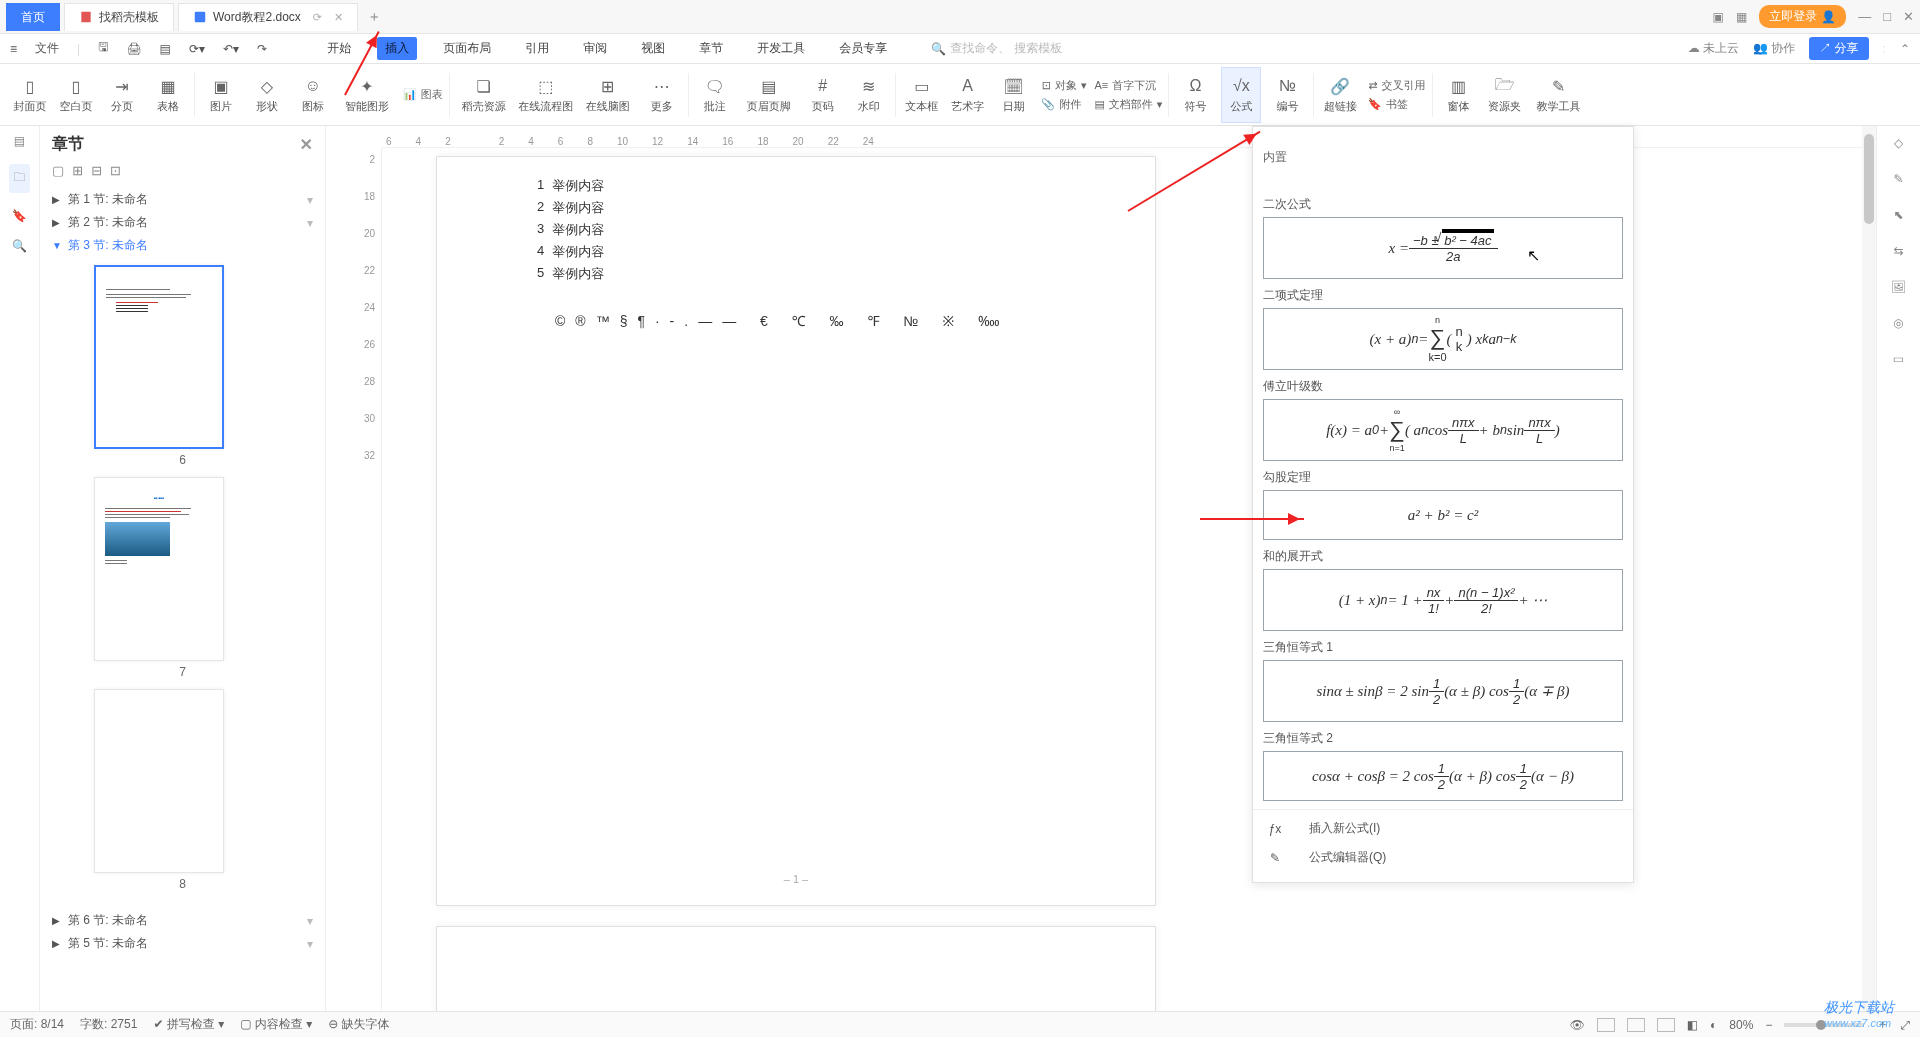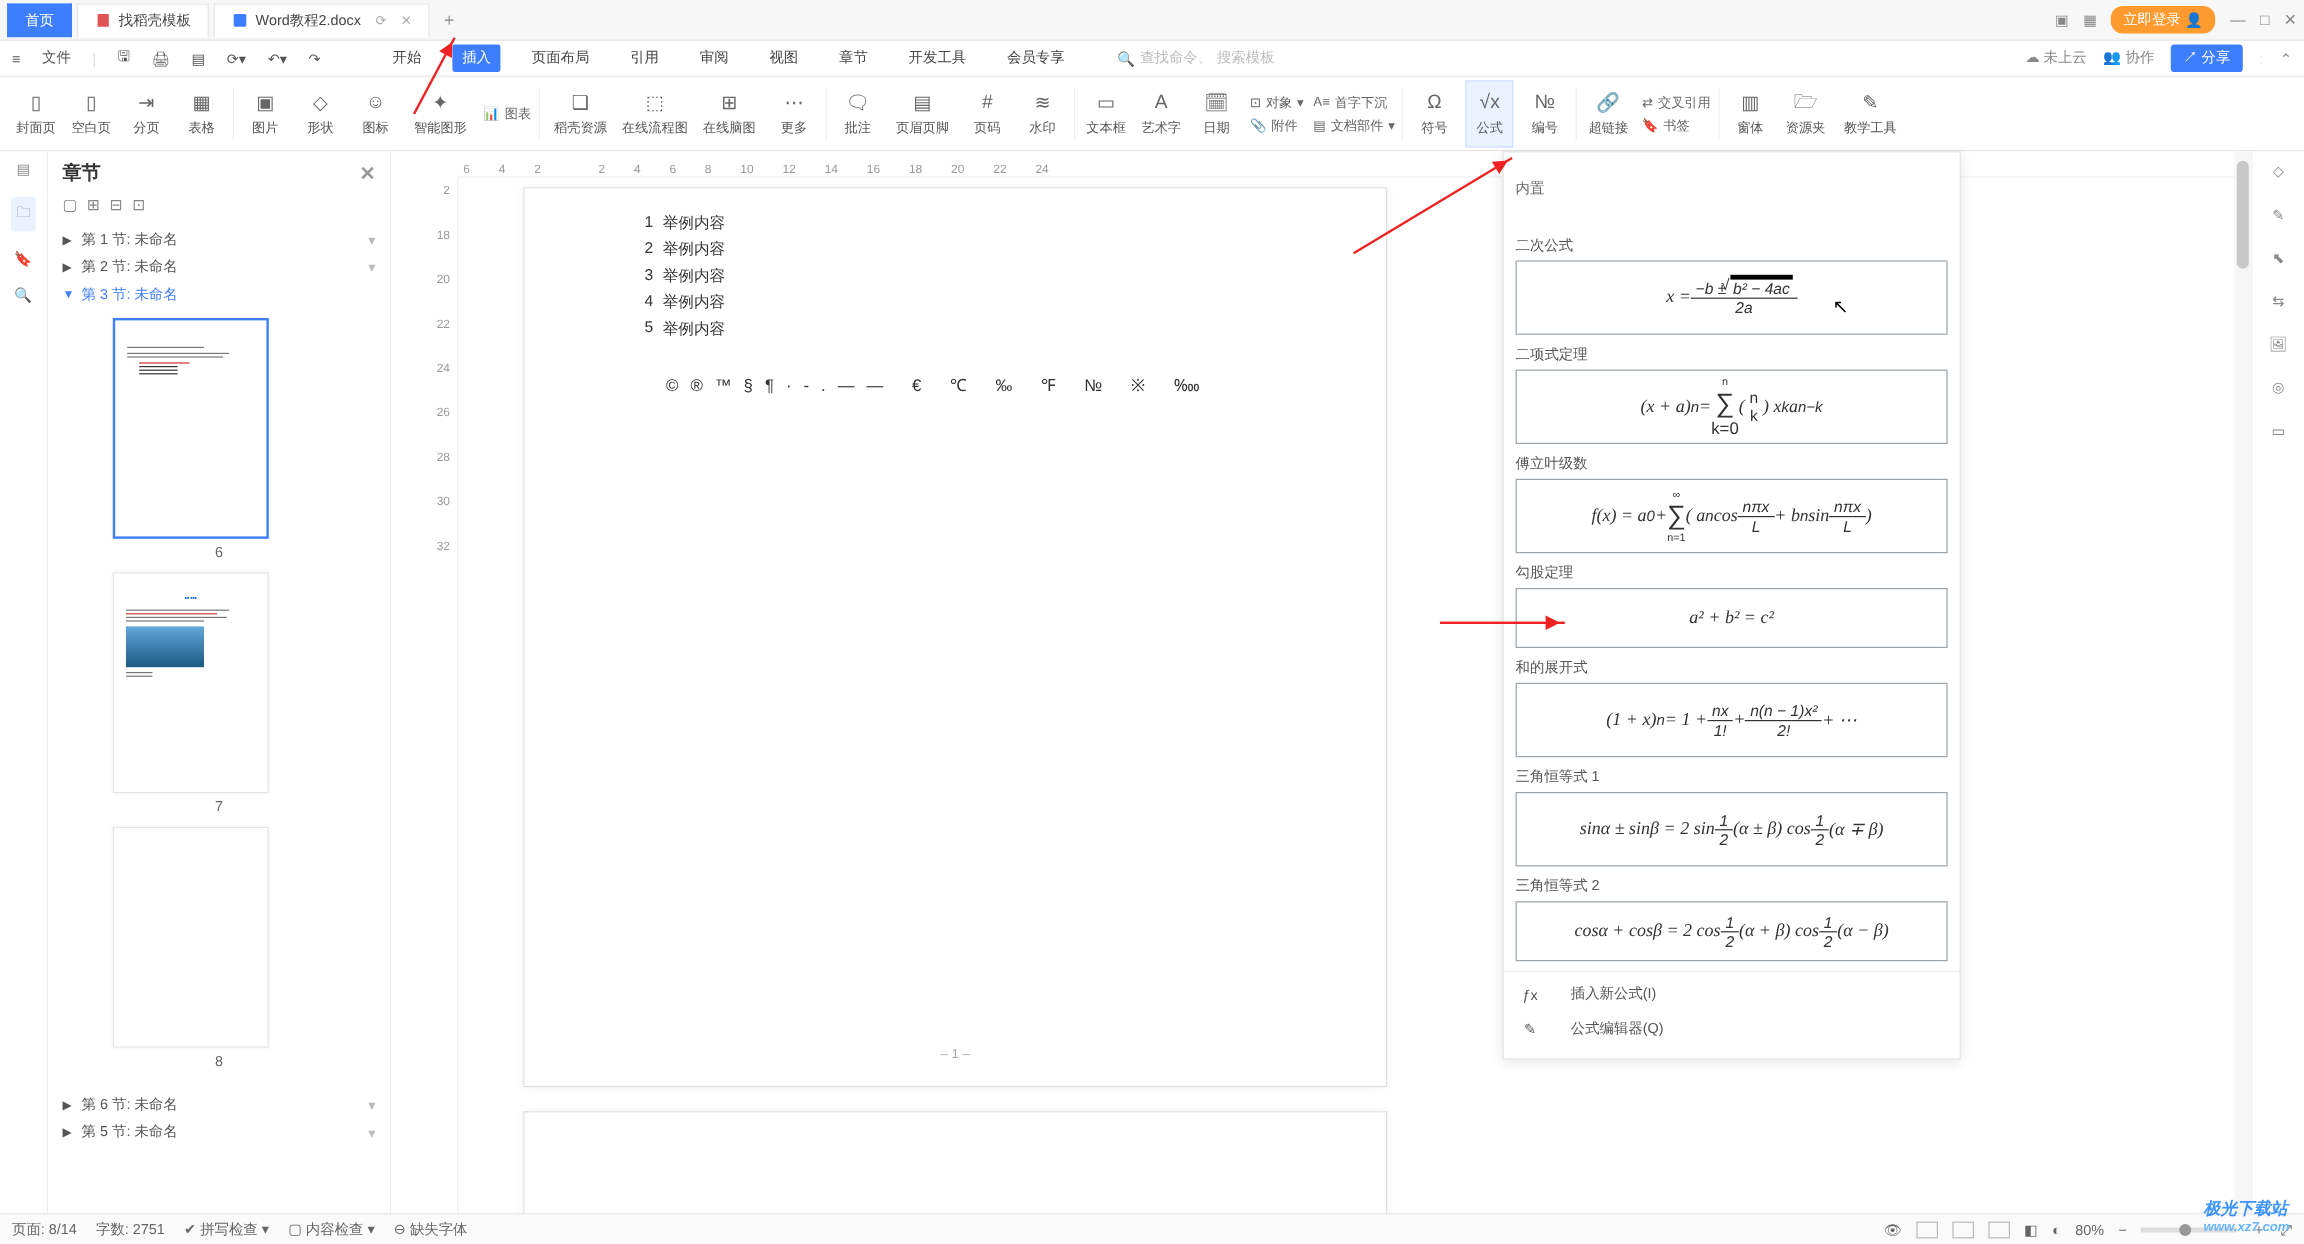--- a/index.html
+++ b/index.html
@@ -12,21 +12,21 @@
 .tab .close { font-size: 11px; color: #aaa; margin-left: 6px; }
 .tab-icon { width: 14px; height: 14px; }
 .addtab { width: 24px; text-align: center; color: #888; font-size: 14px; }
 .tabbar-right { margin-left: auto; display: flex; align-items: center; gap: 12px; color: #888; }
 .btn-orange { background: #ff9a2e; color: #fff; padding: 3px 10px; border-radius: 10px; display: flex; align-items: center; gap: 4px; }
 .winctrl { font-size: 13px; }
 
 
 .quickbar { height: 30px; display: flex; align-items: center; padding: 0 10px; gap: 18px; border-bottom: 1px solid #e5e5e5; color: #555; }
 .rib-tab { padding: 3px 8px; color: #444; }
-.rib-tab.active { background: #3d7eff; color: #ffffff; border-radius: 2px; }
+.rib-tab.active { background: #3d7eff; color: #0f172a; border-radius: 2px; }
 .searchbar { display: flex; align-items: center; gap: 4px; color: #bbb; margin-left: 18px; }
 .qb-right { margin-left: auto; display: flex; align-items: center; gap: 14px; color: #888; }
 .sharebtn { background: #3d7eff; color: #ffffff; padding: 3px 10px; border-radius: 3px; }
 
 
 .ribbon { height: 62px; display: flex; align-items: center; padding: 0 10px; gap: 6px; border-bottom: 1px solid #e5e5e5; color: #555; }
 .tool { display: flex; flex-direction: column; align-items: center; justify-content: center; min-width: 40px; height: 56px; gap: 2px; font-size: 11px; }
 .tool .ic { width: 22px; height: 22px; display: flex; align-items: center; justify-content: center; font-size: 16px; color: #666; border: 1px solid transparent; }
 .tool.wide { min-width: 56px; }
 .ribbon .sep { width: 1px; height: 44px; background: #eee; }
@@ -91,21 +91,21 @@
 .status .right { margin-left: auto; display: flex; align-items: center; gap: 12px; }
 .status .viewbtn { width: 18px; height: 14px; border: 1px solid #bbb; }
 
 
 .arrow { position: absolute; height: 2px; background: #e22; z-index: 60; }
 .arrow::after { content: ""; position: absolute; right: -2px; top: -5px; border: 6px solid transparent; border-left: 12px solid #e22; }
 .arrow.a1 { top: 94px; left: 345px; width: 72px; transform: rotate(-62deg); transform-origin: left; }
 .arrow.a2 { top: 210px; left: 1128px; width: 154px; transform: rotate(-31deg); transform-origin: left; }
 .arrow.a3 { top: 518px; left: 1200px; width: 104px; }
 
-.watermark { position: absolute; right: 12px; bottom: 8px; color: #3d93ff; font-style: italic; font-size: 14px; z-index: 80; font-weight: bold; }
+.watermark { position: absolute; right: 26px; bottom: 8px; color: #3d93ff; font-style: italic; font-size: 14px; z-index: 80; }
 .watermark small { display: block; color: #68b6ff; font-size: 11px; }
 
 .cursor-pointer { position: absolute; top: 246px; left: 1527px; font-size: 16px; color: #000; z-index: 70; }
 </style>
 </head>
 <body>
 
 <div class="tabbar">
   <div class="tab home">
       <span>首页</span>
@@ -475,21 +475,21 @@
         <span class="num">−b ± <span class="sqrt">b² − 4ac</span></span>
         <span class="den">2a</span>
       </span>
   </div>
 
   <div class="eq-title">二项式定理</div>
   <div class="eq-box">
     (x + a)<sup>n</sup> = <span style="display:inline-flex;flex-direction:column;align-items:center;font-style:normal">
         <span style="font-size:9px">n</span>
         <span class="sum">∑</span>
-        <span style="font-size:14px">k=0</span>
+        <span style="font-size:11px">k=0</span>
       </span> (<span class="frac" style="font-style:normal">
         <span class="num" style="border:none">n</span>
         <span class="den">k</span>
       </span>) x<sup>k</sup>a<sup>n−k</sup>
   </div>
 
   <div class="eq-title">傅立叶级数</div>
   <div class="eq-box">
     f(x) = a<sub>0</sub> + <span style="display:inline-flex;flex-direction:column;align-items:center;font-style:normal">
         <span style="font-size:9px">∞</span>

